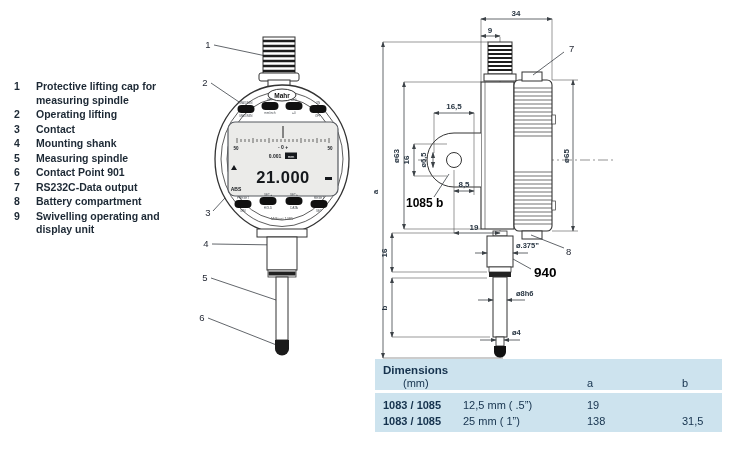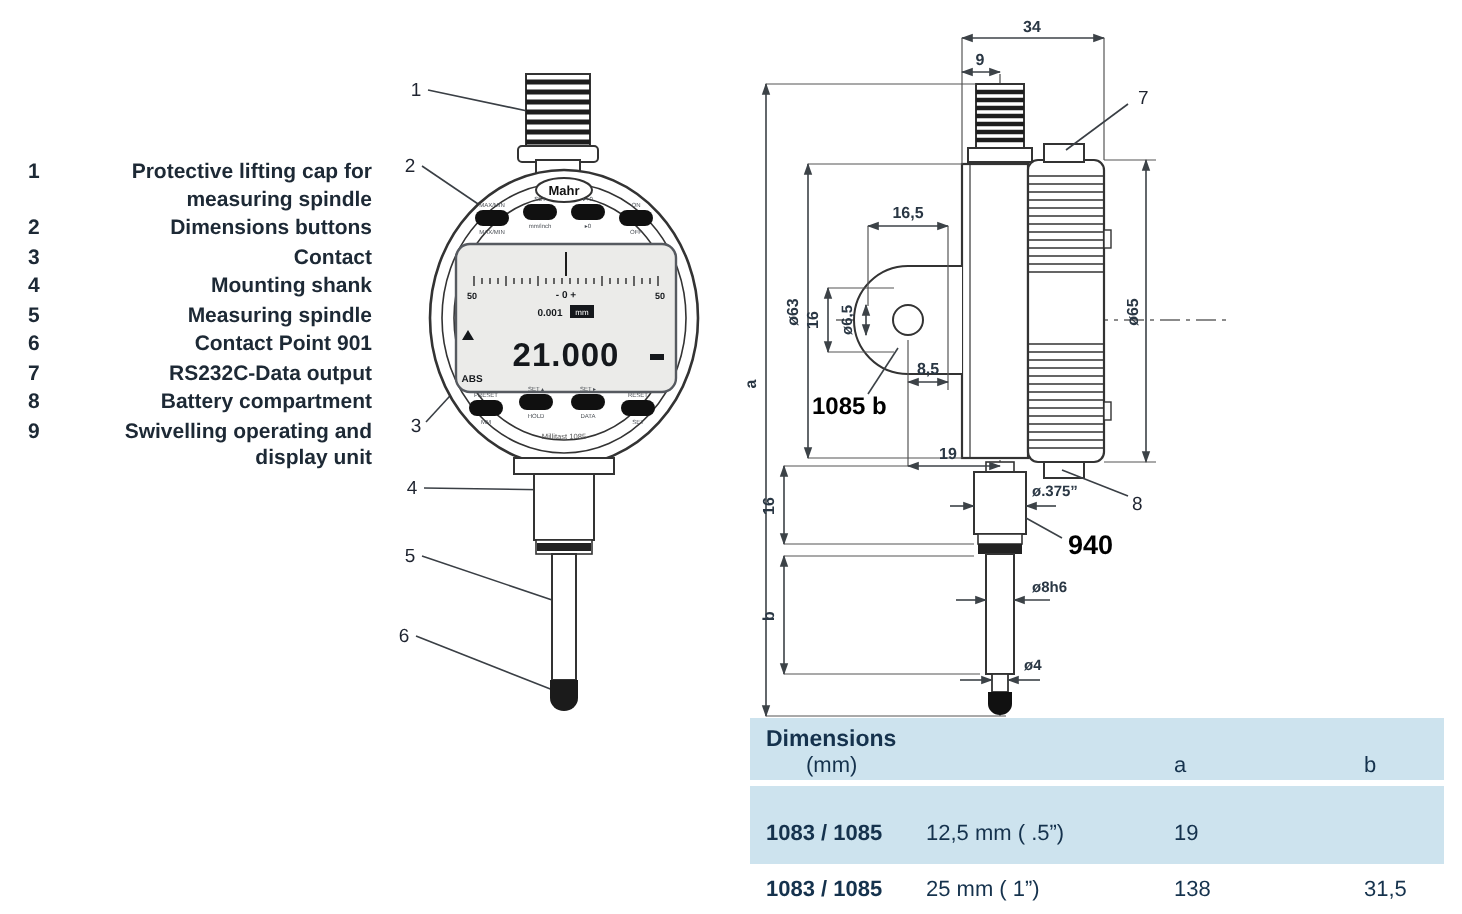--- a/index.html
+++ b/index.html
@@ -3,21 +3,21 @@
 <meta charset="utf-8">
 <style>
   html,body{margin:0;padding:0;background:#fff;}
   body{font-family:"Liberation Sans",sans-serif;color:#1d2935;}
   .page{position:relative;width:731px;height:457px;background:#fff;overflow:hidden;}
 
   
   .parts-list{position:absolute;left:14px;top:80px;width:178px;}
   .pl-row{display:flex;margin-bottom:1px;}
   .pl-num{width:22px;flex:0 0 22px;font-size:10.5px;font-weight:700;line-height:13.5px;}
-  .pl-label{font-size:10.5px;font-weight:600;line-height:13.5px;width:150px;text-align:right;}
+  .pl-label{font-size:10.5px;font-weight:600;line-height:13.5px;width:150px;}
 
   
   .front-view{position:absolute;left:195px;top:28px;width:175px;height:332px;}
   .side-view{position:absolute;left:370px;top:5px;width:260px;height:365px;}
   svg text{font-family:"Liberation Sans",sans-serif;}
   .callout{font-size:9.5px;fill:#1f2430;}
   .dim{font-size:8px;font-weight:600;fill:#2a3744;}
   .dim-sm{font-size:7.5px;font-weight:600;fill:#2a3744;}
   .boldlbl{font-weight:700;fill:#000;}
   .btn-lbl{font-size:3px;fill:#4a4f55;}
@@ -25,36 +25,36 @@
 
   
   .dim-table{position:absolute;left:375px;top:359px;width:347px;height:73px;background:#cde3ee;color:#15324d;}
   .t-head{display:grid;grid-template-columns:80px 124px 95px 1fr;padding:5px 0 0 8px;height:26px;}
   .t-title-block{grid-column:1 / span 2;}
   .t-title{font-size:11.5px;font-weight:700;line-height:13px;}
   .t-sub{font-size:11px;line-height:13px;margin-left:20px;}
   .t-col{font-size:11px;align-self:end;line-height:13px;}
   .t-divider{height:3px;background:#ffffff;}
   .t-body{padding:4px 0 0 8px;}
-  .t-row{display:grid;grid-template-columns:80px 124px 95px 1fr;font-size:11px;line-height:16px;margin-top:12px;}
+  .t-row{display:grid;grid-template-columns:80px 124px 95px 1fr;font-size:11px;line-height:16px;}
   .t-model{font-weight:700;}
 </style>
 </head>
 <body>
 
 <div class="page">
 
   <div class="parts-list">
     <div class="pl-row">
         <div class="pl-num">1</div>
         <div class="pl-label">Protective lifting cap for measuring spindle</div>
       </div>
     <div class="pl-row">
         <div class="pl-num">2</div>
-        <div class="pl-label">Dimensions buttons</div>
+        <div class="pl-label">Operating lifting</div>
       </div>
     <div class="pl-row">
         <div class="pl-num">3</div>
         <div class="pl-label">Contact</div>
       </div>
     <div class="pl-row">
         <div class="pl-num">4</div>
         <div class="pl-label">Mounting shank</div>
       </div>
     <div class="pl-row">

